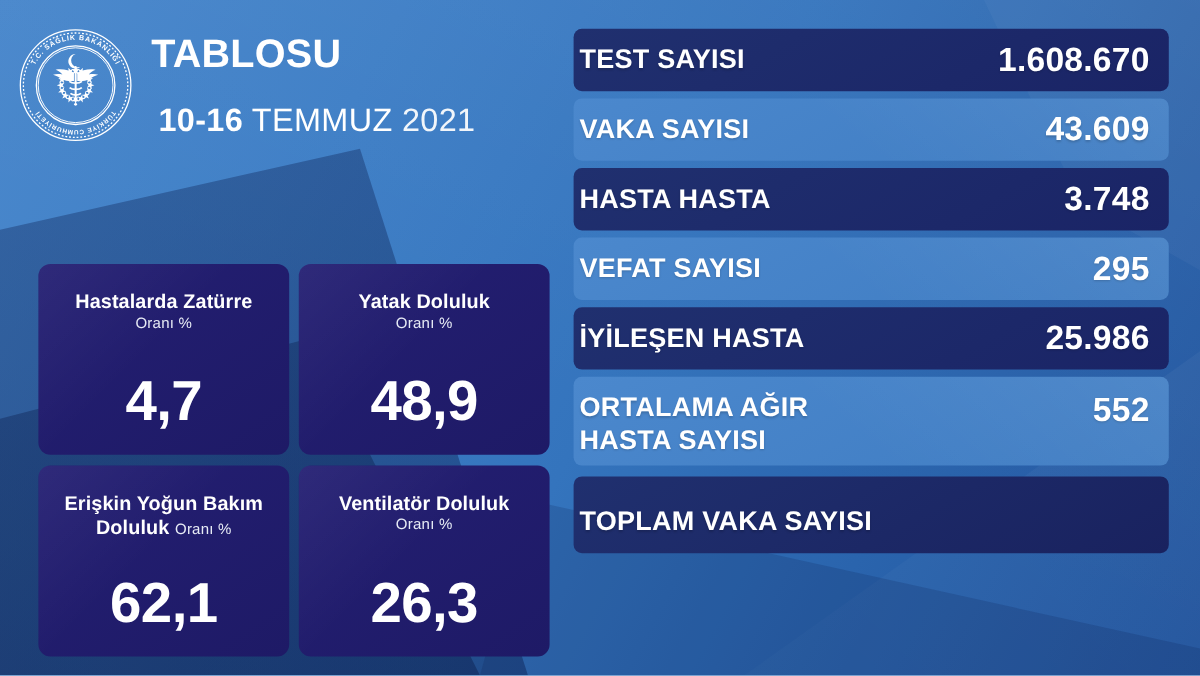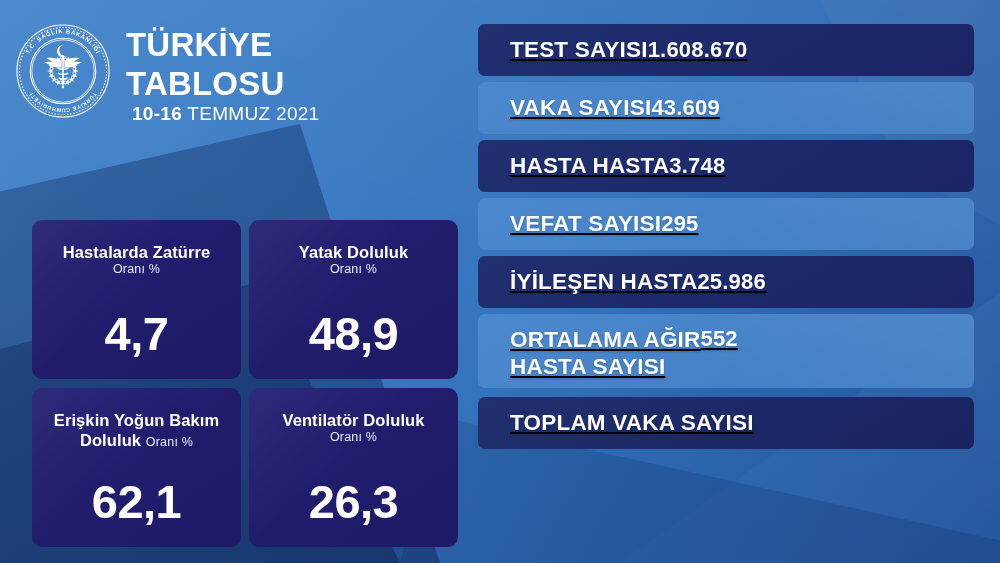--- a/index.html
+++ b/index.html
@@ -59,22 +59,22 @@
   .emblem { width:98px; height:98px; flex:0 0 98px; }
 
   .hdr-text { padding-top:4px; }
 
   .title {
     font-size:33px; font-weight:bold; color:#ffffff;
     line-height:1.17; letter-spacing:0.2px; white-space:nowrap;
   }
 
   .subdate {
-    margin-left:6px;
-    font-size:19px; color:#ffffff; white-space:nowrap;
+    margin-top:20px; margin-left:6px;
+    font-size:27px; color:#ffffff; white-space:nowrap;
     letter-spacing:0.3px;
   }
   .subdate .d-range  { font-weight:bold; }
   .subdate .d-month  { font-weight:normal; }
   .subdate .d-year   { font-weight:normal; opacity:0.93; }
 
   
   .cards {
     position:absolute; left:32px; top:220px;
     width:426px;
@@ -116,27 +116,26 @@
   }
 
   
   .right-col {
     position:absolute; left:478px; top:24px;
     width:496px;
   }
 
   .srow {
     position:relative;
-    display:flex; align-items:center; 
+    display:flex; align-items:center; justify-content:space-between;
     height:52px;
-    padding:0 16px 0 32px;
+    padding:0 16px 0 5px;
     border-radius:7px;
     margin-bottom:6px;
     overflow:hidden;
-    text-decoration:underline;
   }
 
   .srow.dark {
     background:#1d2a6f;
     background:linear-gradient(150deg,#20306f 0%,#1a2466 100%);
   }
   .srow.light {
     background:#4582c8;
     background:linear-gradient(150deg,#4b88cd 0%,#3f7cc2 100%);
   }
@@ -149,35 +148,35 @@
   
   .srow.tall { height:74px; align-items:flex-start; padding-top:12px; }
   .srow.tall .s-label { line-height:1.2; }
 
   .s-label {
     font-size:22.5px; font-weight:bold; color:#ffffff;
     letter-spacing:0.2px; white-space:pre-line;
     text-shadow:0 1px 2px rgba(0,0,0,0.18);
   }
   .s-value {
-    font-size:22px; font-weight:bold; color:#ffffff;
+    font-size:28px; font-weight:bold; color:#ffffff;
     letter-spacing:0.2px; white-space:nowrap;
     text-shadow:0 1px 2px rgba(0,0,0,0.18);
   }
 
   
   .totals {
     margin-top:9px;
     border-radius:7px;
     overflow:hidden;
     background:#1d2a6f;
     background:linear-gradient(150deg,#20306f 0%,#19225f 100%);
   }
   .totals .srow {
-    margin-bottom:0; border-radius:0; background:transparent;
+    margin-bottom:0; border-radius:0; background:transparent;margin-top:12px;
   }
   .totals .srow + .srow { border-top:1px solid rgba(160,185,230,0.42); }
 </style>
 </head>
 <body>
 
 <div id="board">
 
   <div class="bg-layer bg-base"></div>
   <div class="bg-layer bg-facet-a"></div>
@@ -244,21 +243,20 @@
             <textPath href="#arcTop" startOffset="50%" text-anchor="middle">T.C. SAĞLIK BAKANLIĞI</textPath>
           </text>
           <text font-size="5.4" font-weight="bold" fill="#ffffff" letter-spacing="0.6" font-family="Liberation Sans, sans-serif">
             <textPath href="#arcBot" startOffset="50%" text-anchor="middle">TÜRKİYE CUMHURİYETİ</textPath>
           </text>
         </svg>
       </span>
 
       <div class="hdr-text">
         <div class="title">
-          <div>TÜRKİYE</div>
           <div>TABLOSU</div>
         </div>
         <div class="subdate">
           <span class="d-range">10-16</span>
           <span class="d-month">TEMMUZ</span>
           <span class="d-year">2021</span>
         </div>
       </div>
     </div>
 

